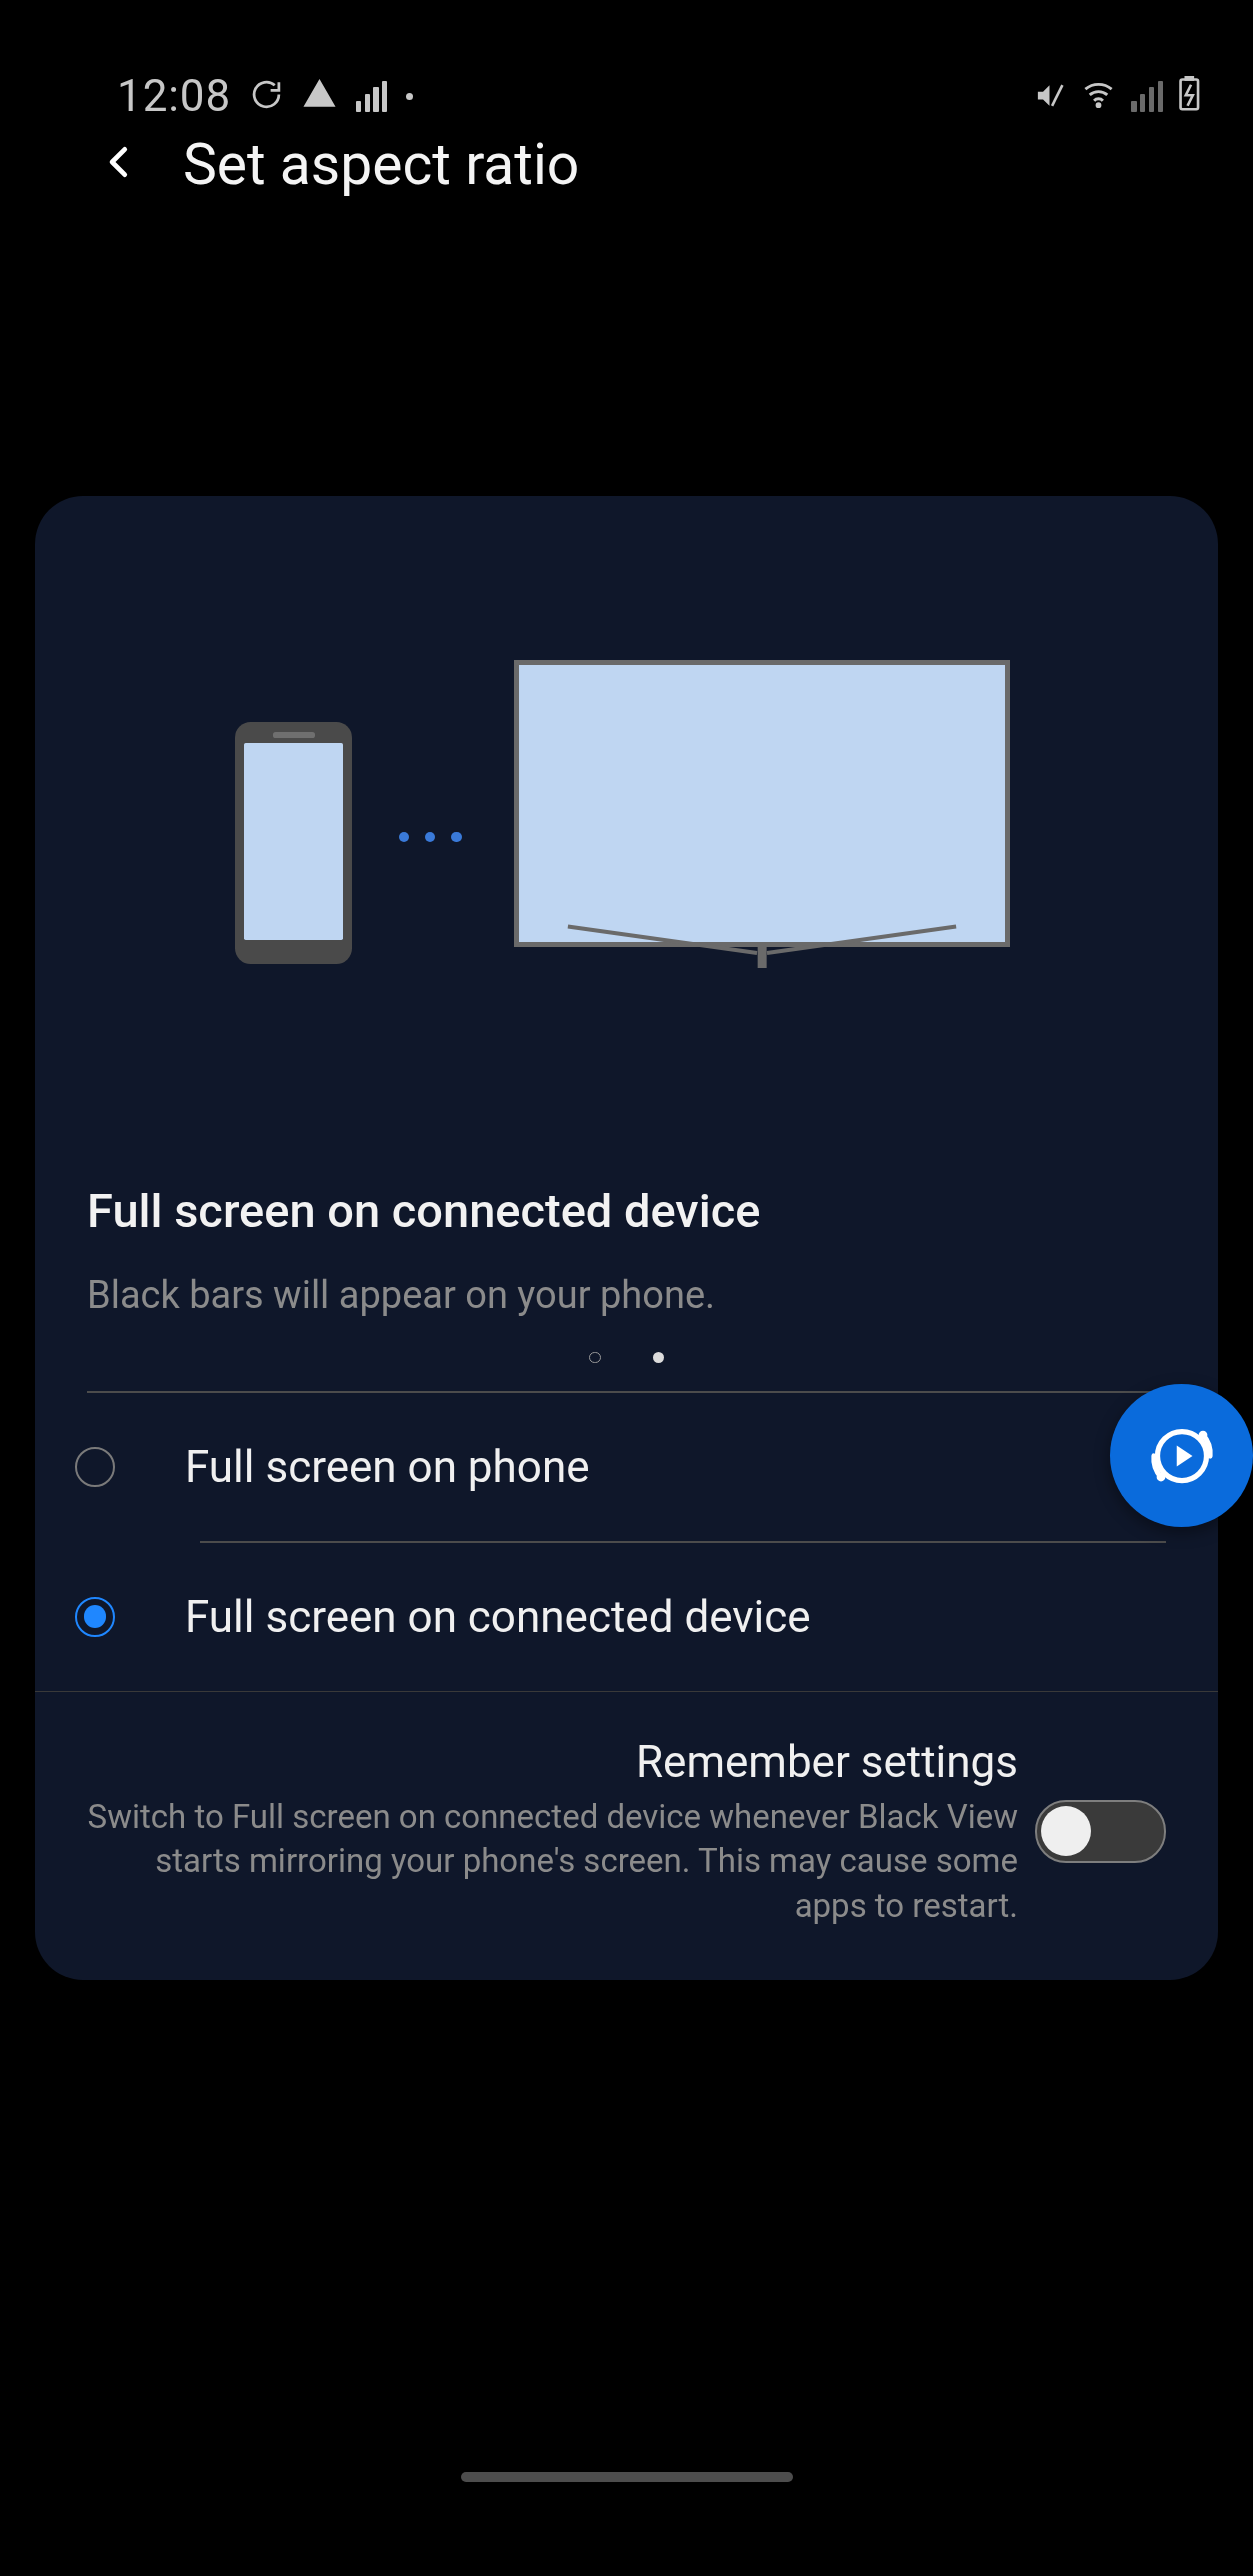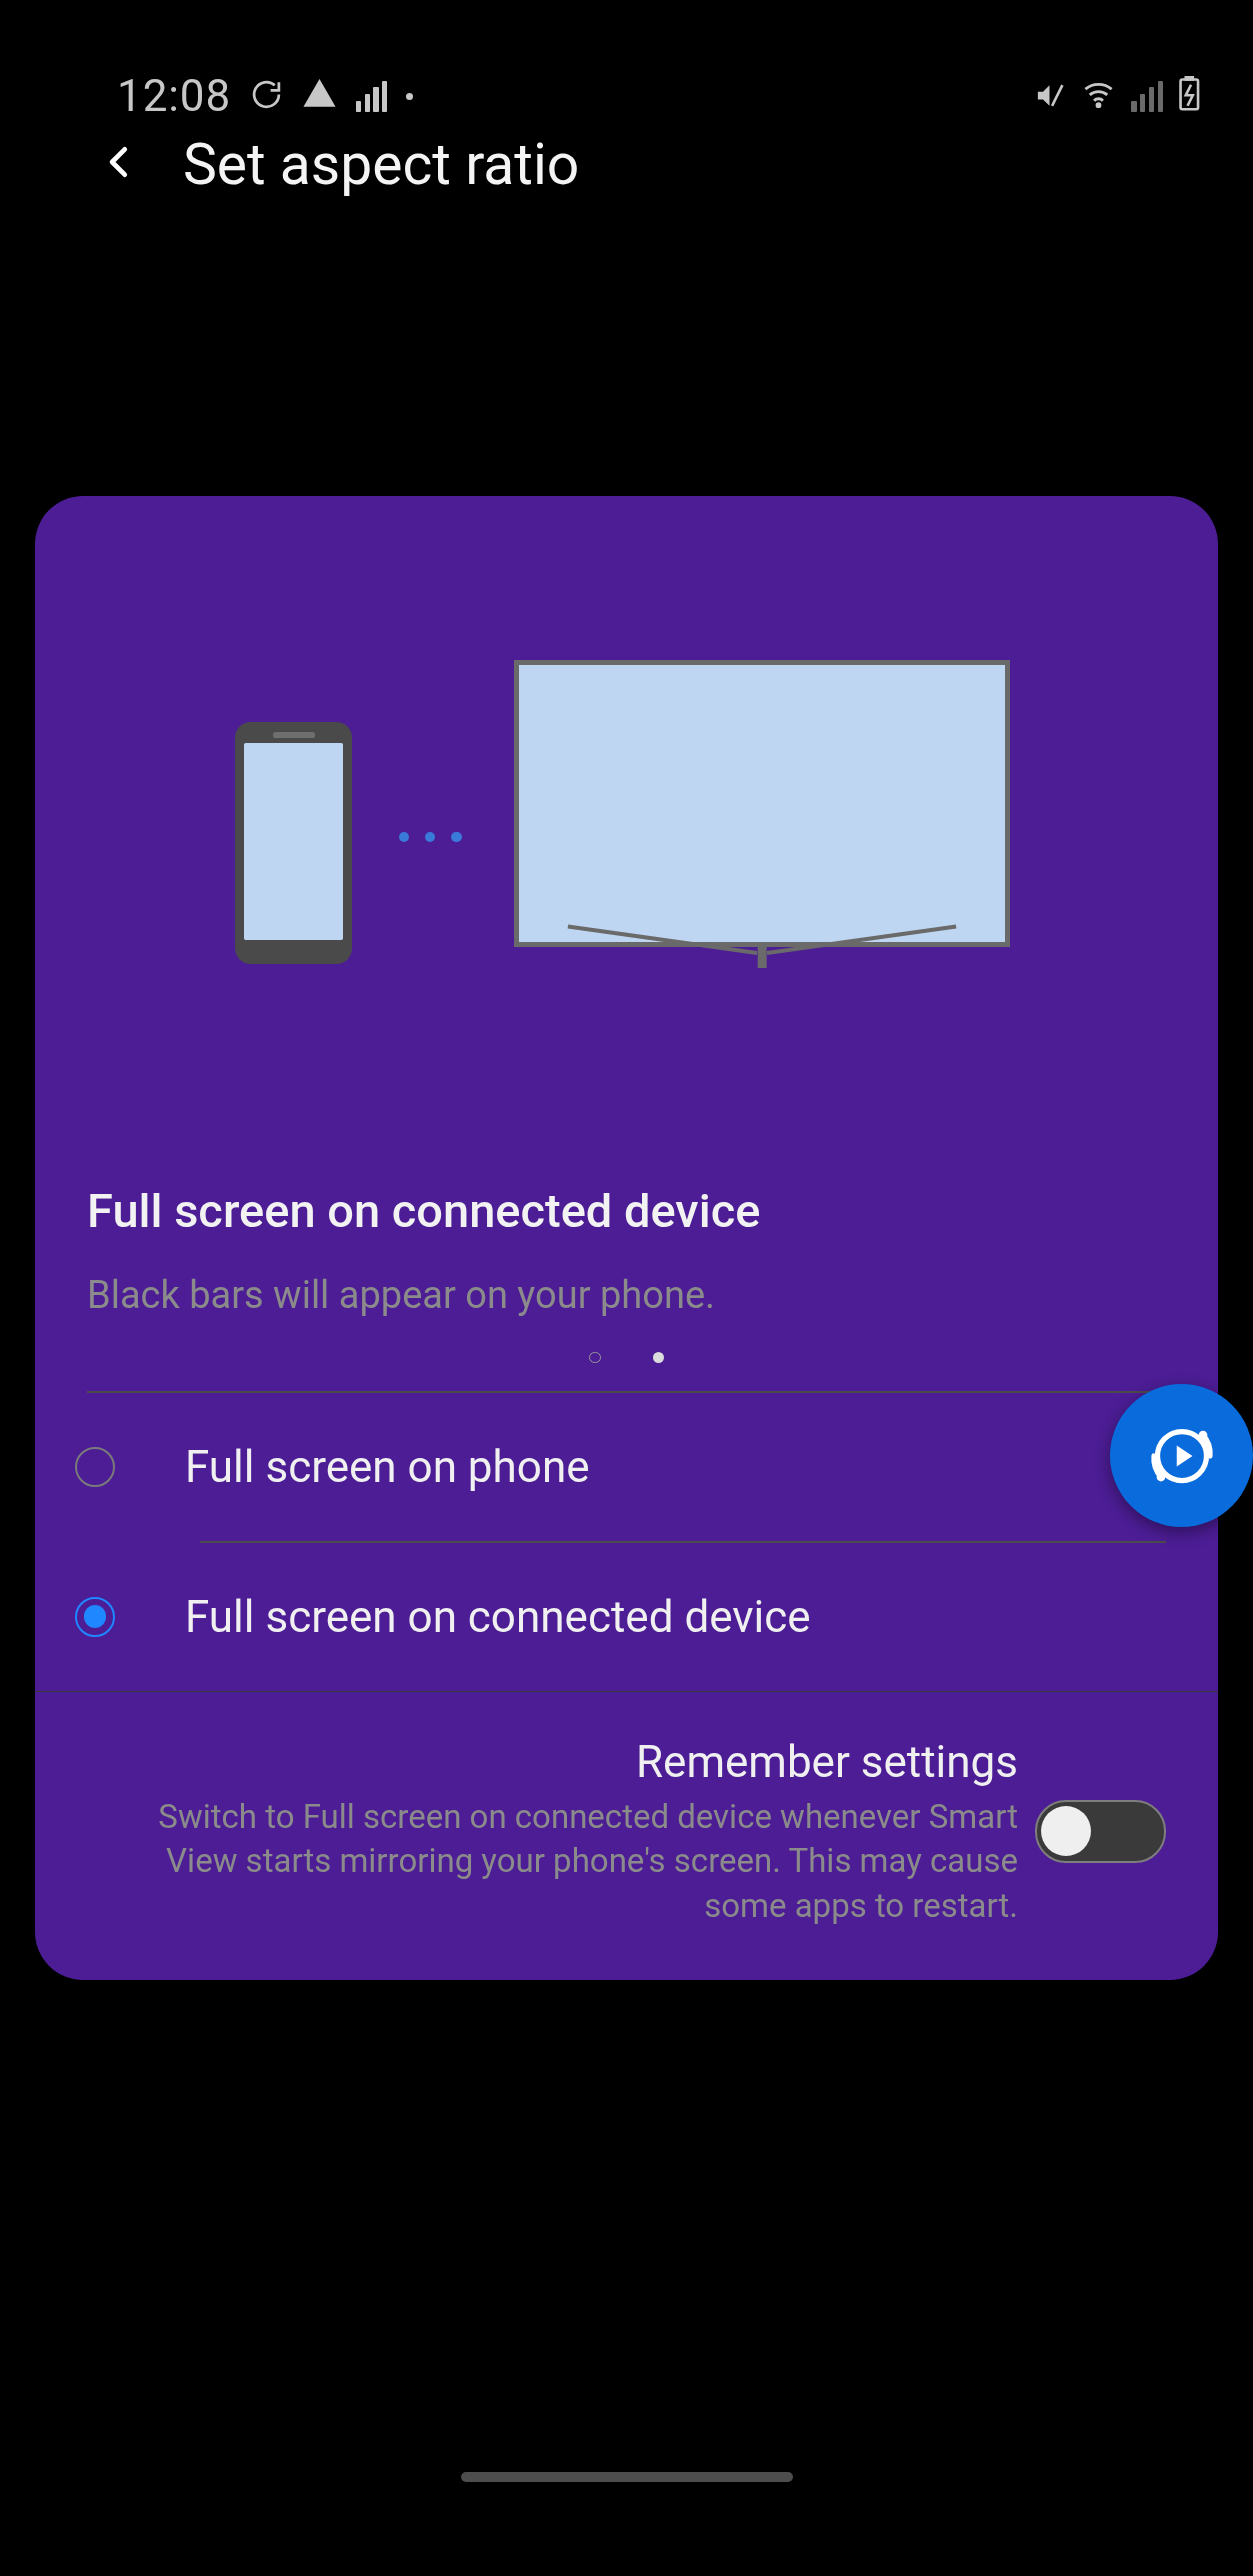--- a/index.html
+++ b/index.html
@@ -66,21 +66,21 @@
     font-size: 57px;
     font-weight: 400;
     color: #f4f4f4;
   }
 
   
   .card {
     position: absolute;
     top: 496px;
     left: 35px; right: 35px;
-    background: #4c1d95;
+    background: #0f172a;
     border-radius: 48px;
     padding-bottom: 52px;
   }
 
   
   .illus {
     height: 574px;
     position: relative;
   }
   .phone {
@@ -363,21 +363,21 @@
   <div class="radio-row">
     <div class="radio checked"></div>
     <div class="radio-label">Full screen on connected device</div>
   </div>
 
   <div class="rule faint"></div>
 
   <div class="remember-row">
     <div class="remember-text">
       <div class="remember-title">Remember settings</div>
-      <div class="remember-desc">Switch to Full screen on connected device whenever Smart View starts mirroring your phone's screen. This may cause some apps to restart.</div>
+      <div class="remember-desc">Switch to Full screen on connected device whenever Black View starts mirroring your phone's screen. This may cause some apps to restart.</div>
     </div>
     <div class="toggle">
       <div class="knob"></div>
     </div>
   </div>
 </div>
 
 <div class="fab">
   <svg width="84" height="84" viewBox="0 0 48 48" fill="none" stroke="#fff" stroke-width="3" stroke-linecap="round">
     <path d="M10 24a14 14 0 1 0 28 0 14 14 0 1 0-28 0"></path>

